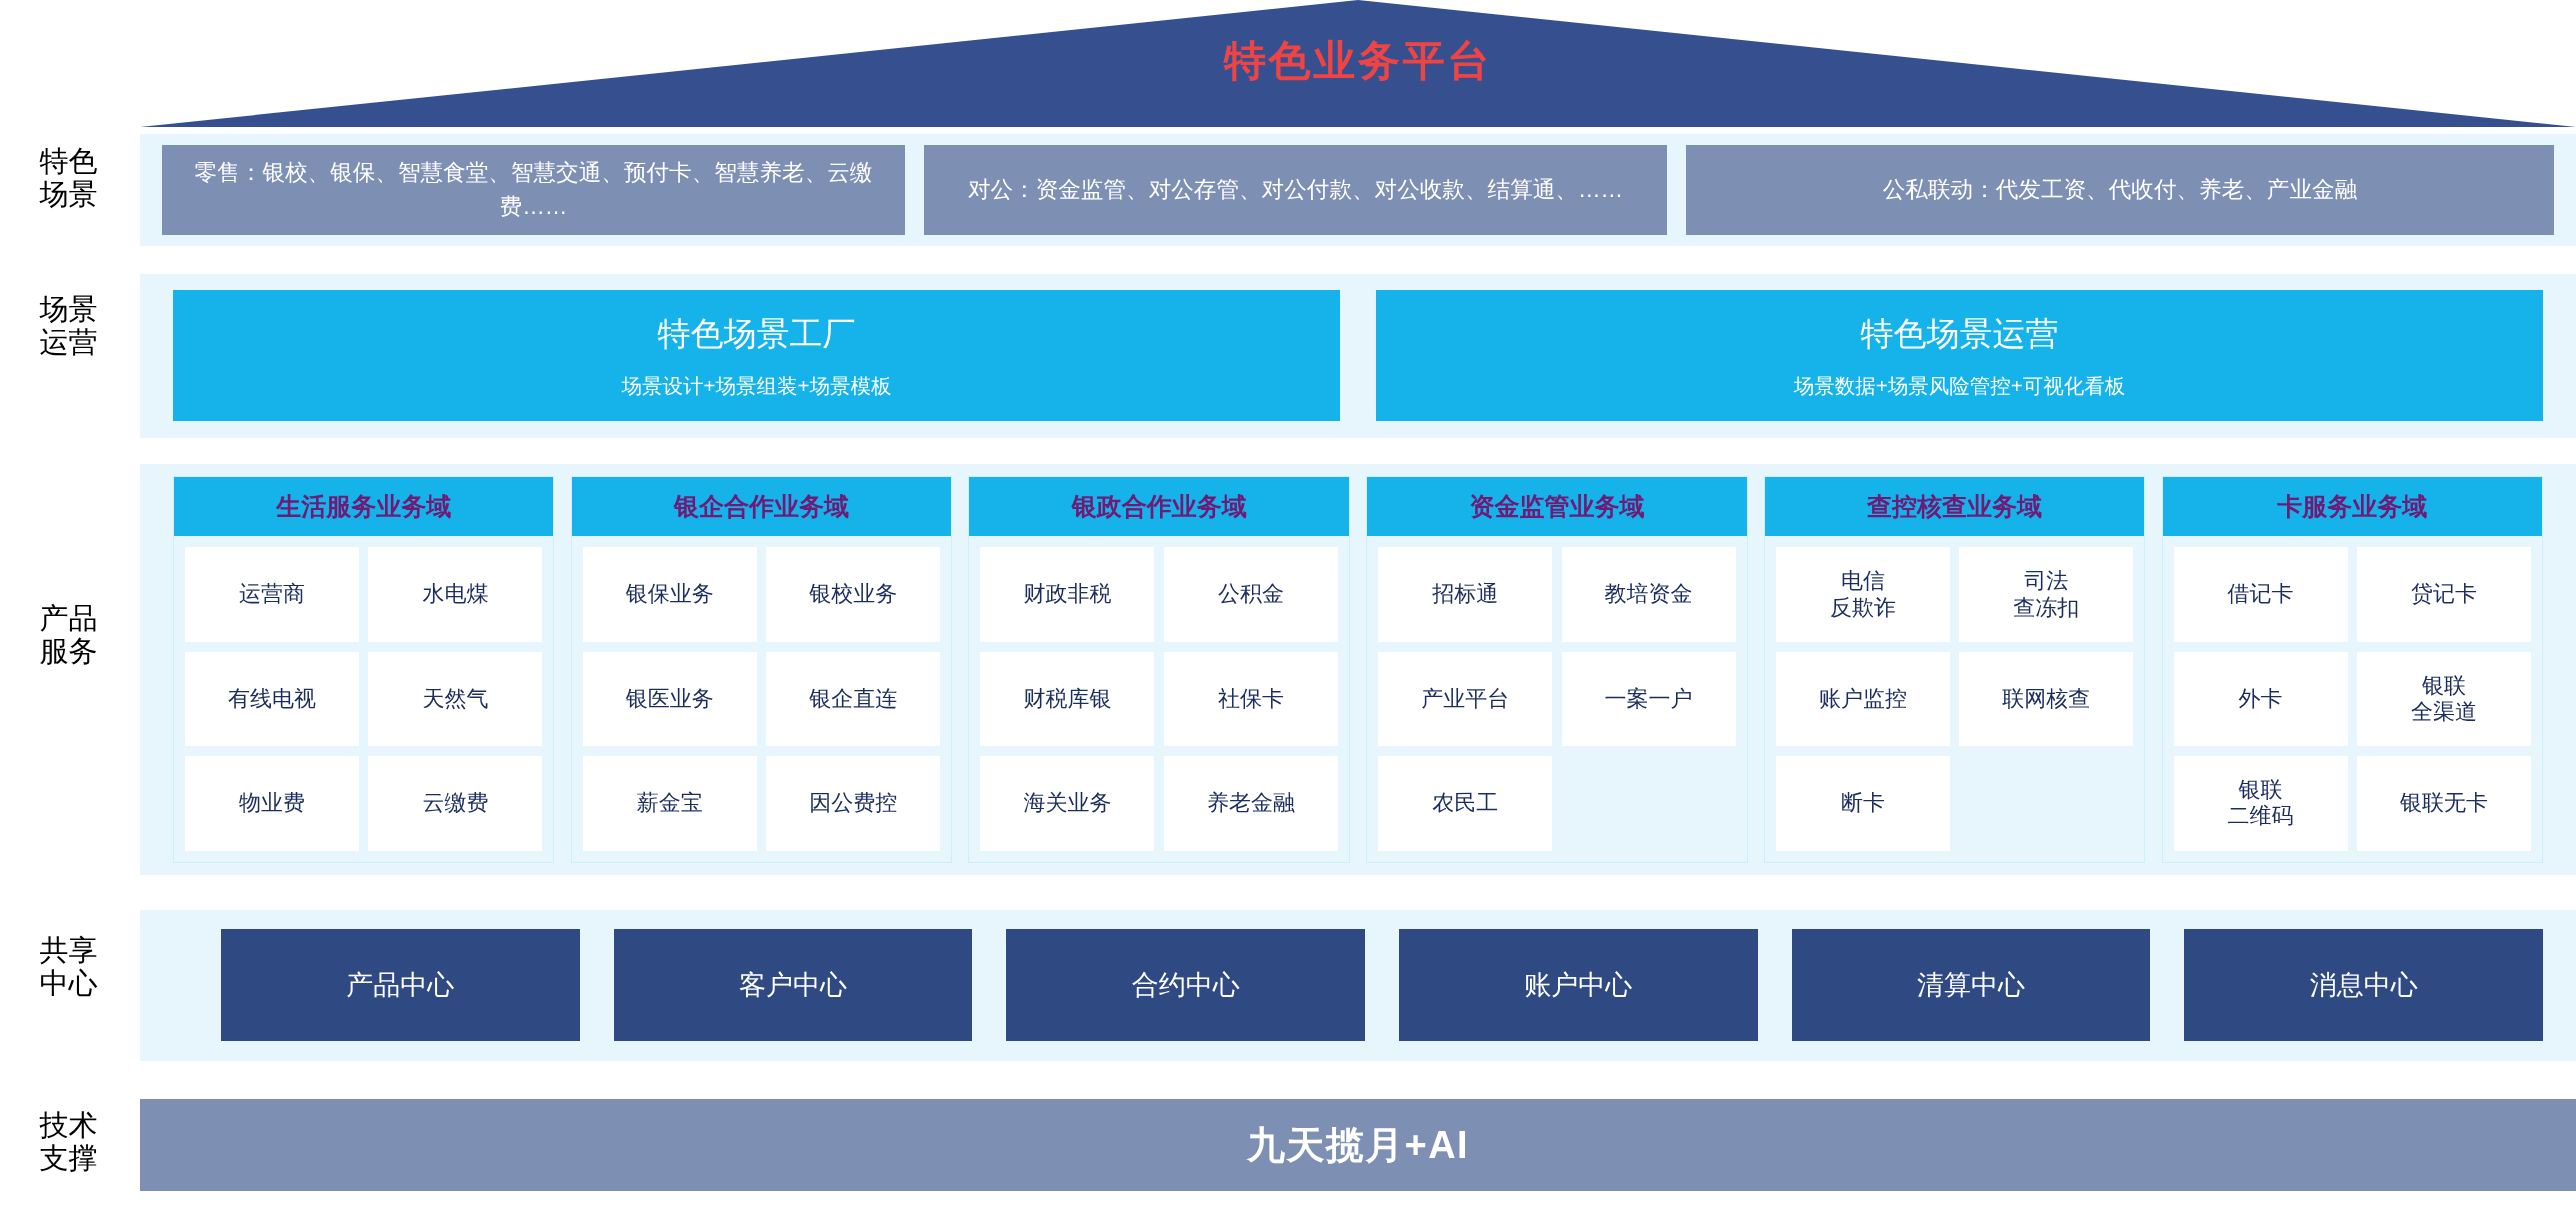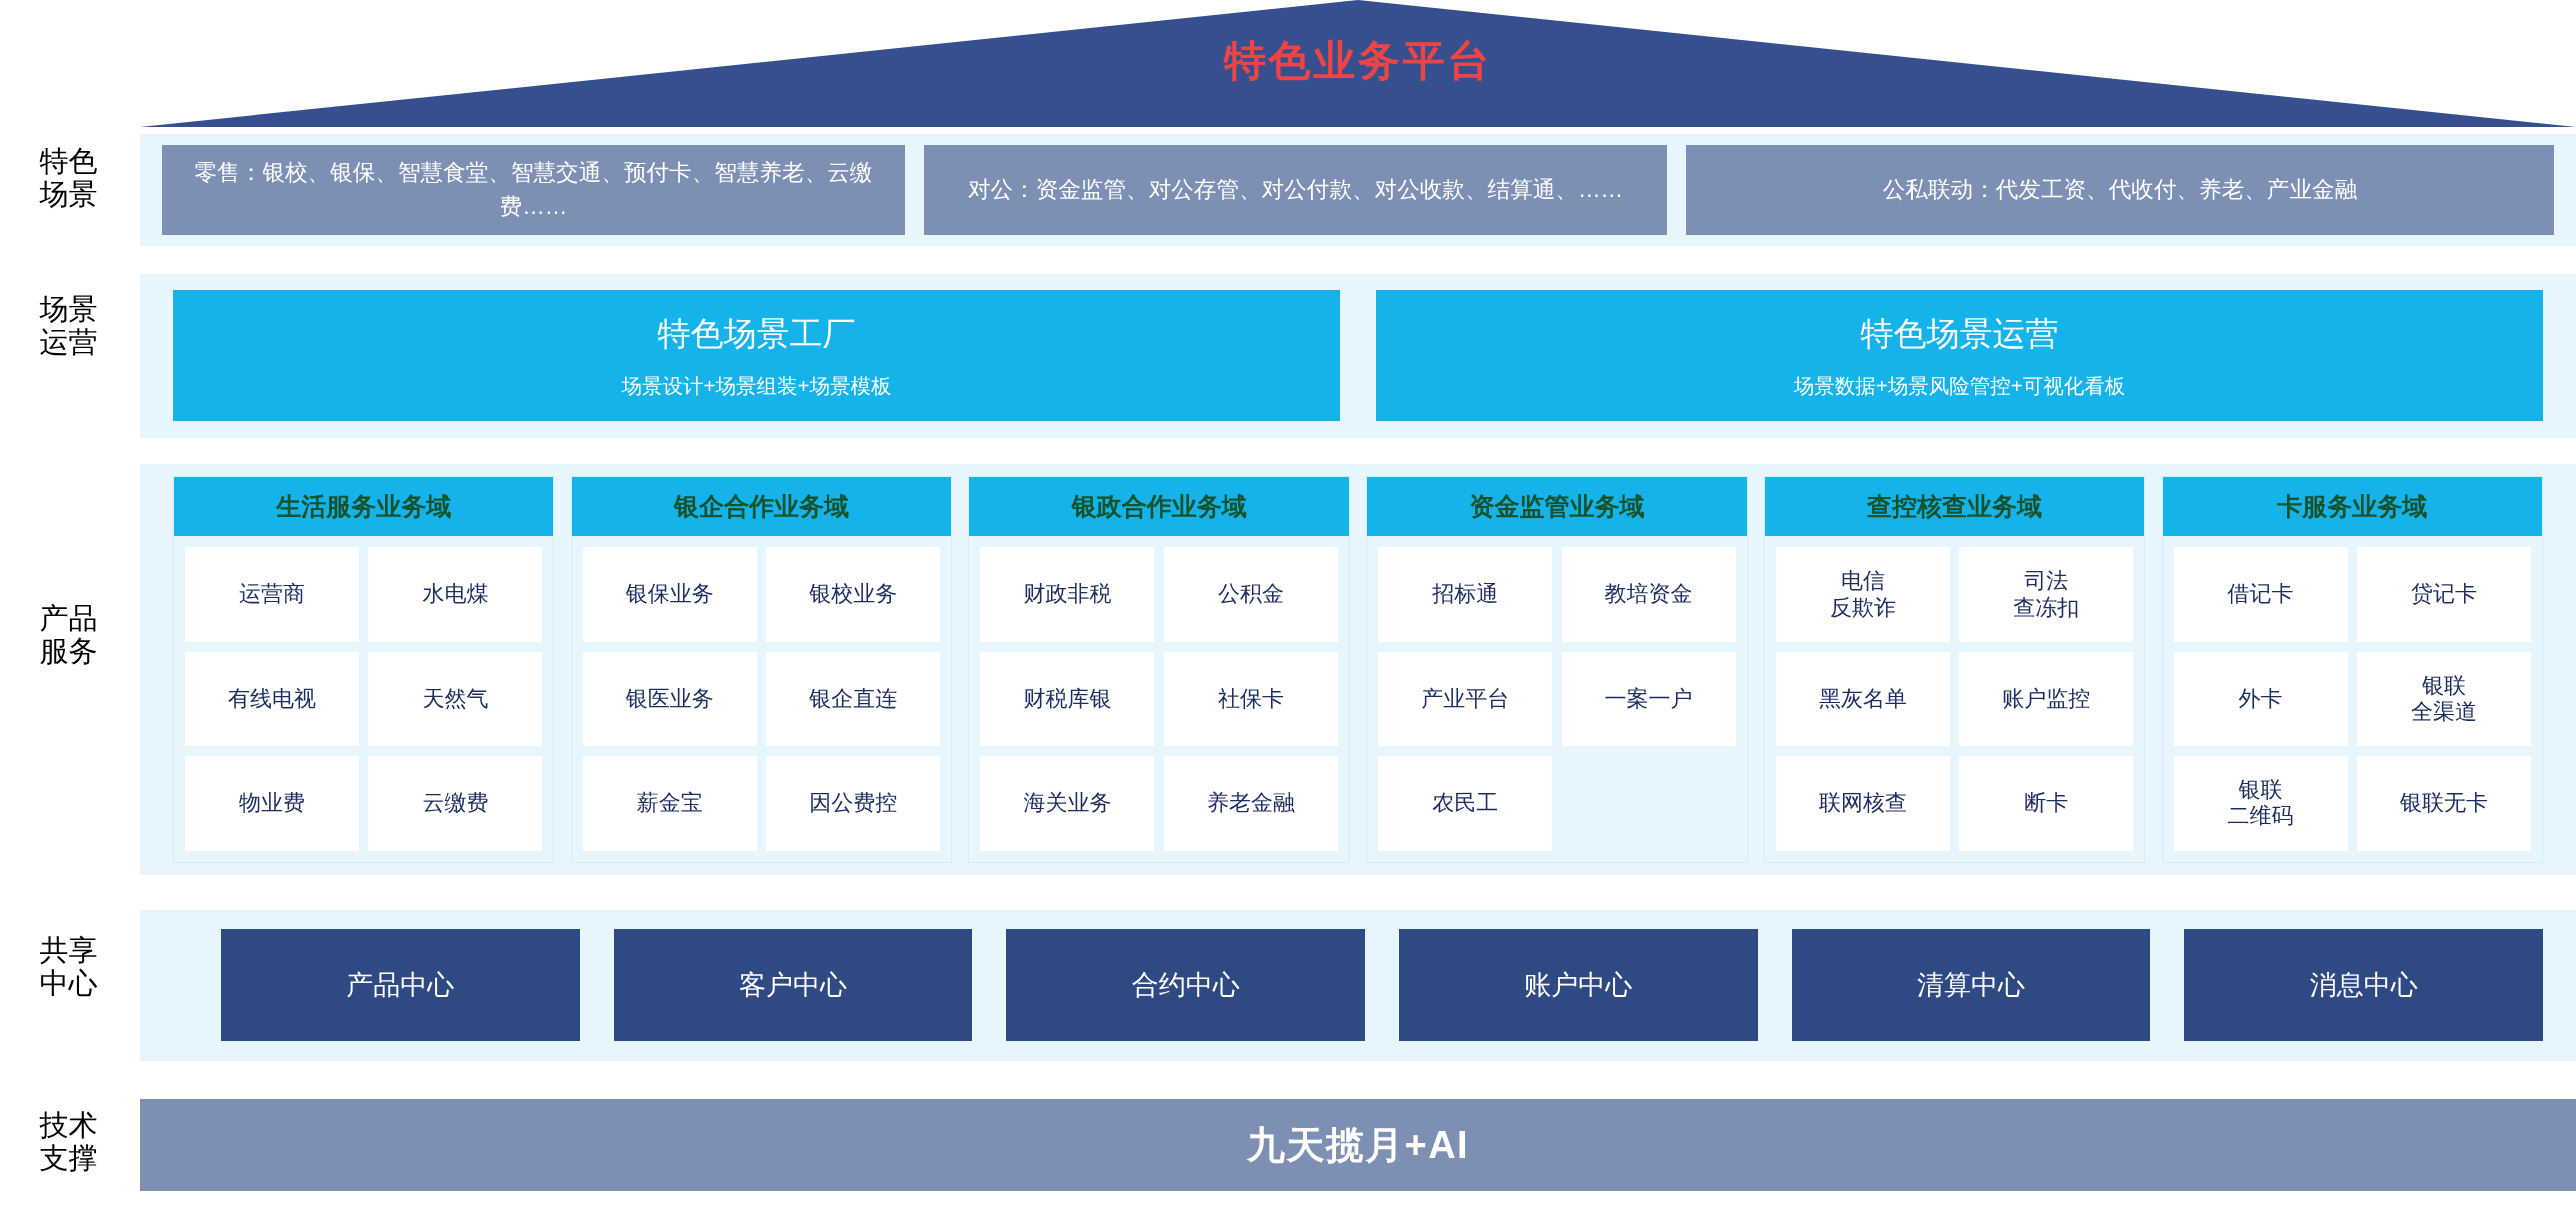--- a/index.html
+++ b/index.html
@@ -120,21 +120,21 @@
   .prod-col {
     flex: 1 1 0;
     display: flex;
     flex-direction: column;
     background: #e7f6fd;
     border: 1.4px solid #cfeefb;
     box-sizing: border-box;
   }
   .prod-head {
     background: #16b3ea;
-    color: #14532d;
+    color: #701a75;
     font-size: 25px;
     font-weight: bold;
     height: 59px;
     display: flex;
     align-items: center;
     justify-content: center;
     text-align: center;
   }
   .prod-grid {
     flex: 1 1 auto;
@@ -293,21 +293,20 @@
       </div>
     </div>
 
     <div class="prod-col">
       <div class="prod-head">查控核查业务域</div>
       <div class="prod-grid">
         <div class="prod-cell">电信
 反欺诈</div>
         <div class="prod-cell">司法
 查冻扣</div>
-        <div class="prod-cell">黑灰名单</div>
         <div class="prod-cell">账户监控</div>
         <div class="prod-cell">联网核查</div>
         <div class="prod-cell">断卡</div>
       </div>
     </div>
 
     <div class="prod-col">
       <div class="prod-head">卡服务业务域</div>
       <div class="prod-grid">
         <div class="prod-cell">借记卡</div>

